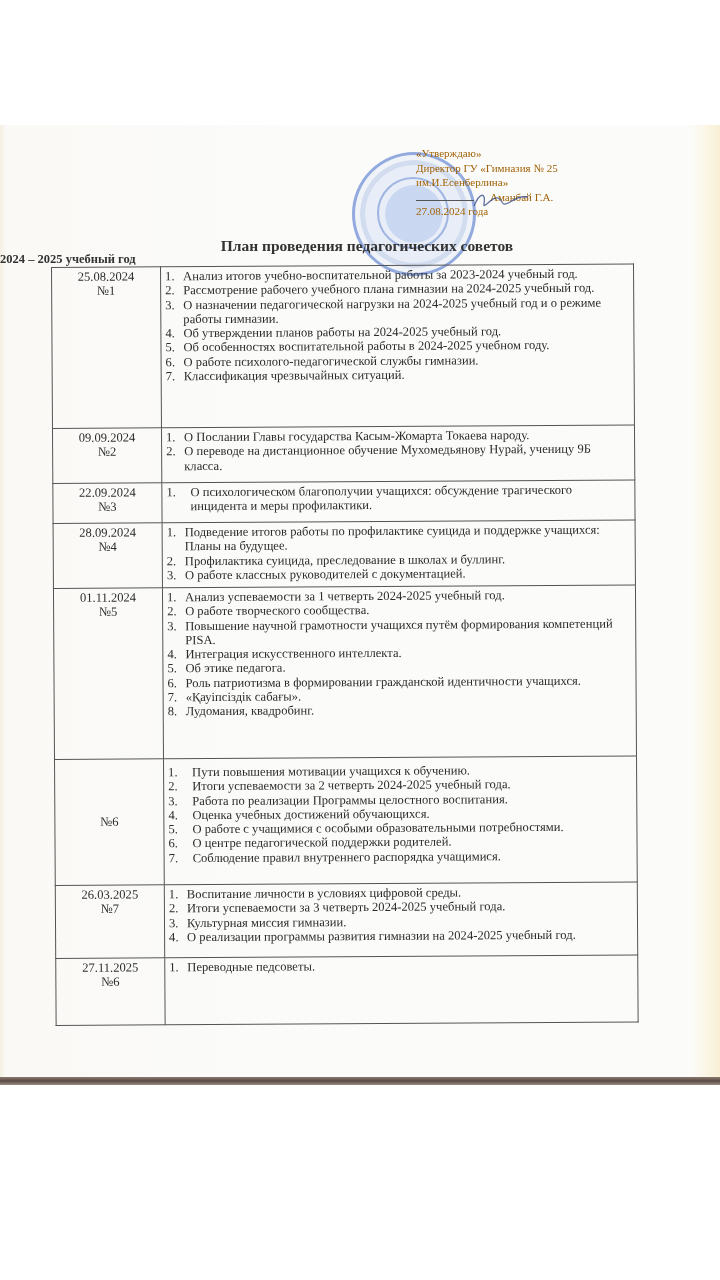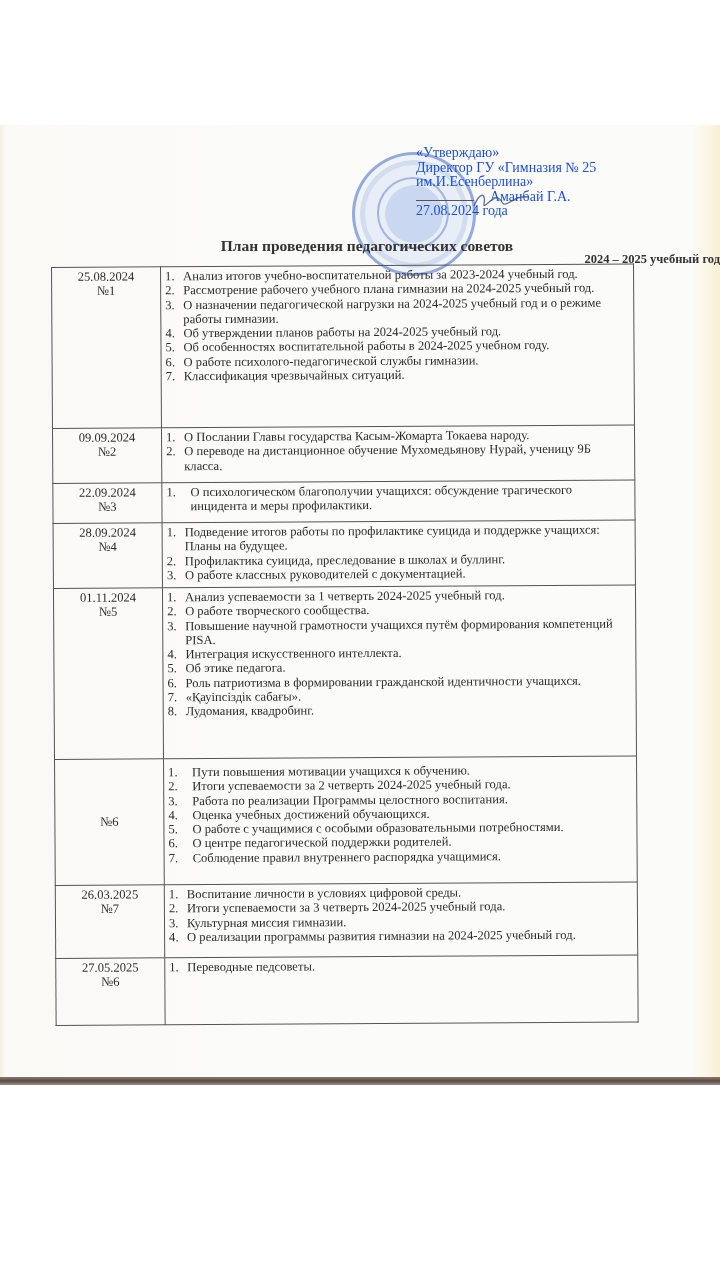--- a/index.html
+++ b/index.html
@@ -9,21 +9,21 @@
   }
   .photo {
     position: absolute; left: 0; top: 125px; width: 720px; height: 960px;
     background: linear-gradient(90deg, #f4efe2 0px, #faf9f6 6px, #fbfbfa 40%, #fbfbfa 96%, #fbf6e6 98%, #f8efd4 100%);
   }
   .page-bottom-edge {
     position: absolute; left: 0; top: 1077px; width: 720px; height: 8px;
     background: linear-gradient(180deg, #8a7a70 0%, #5a4a42 50%, #9b8f88 100%);
   }
   .approval {
-    position: absolute; left: 416px; top: 146px; font-size: 14px; line-height: 14.5px; color: #1d4ed8;
+    position: absolute; left: 416px; top: 146px; font-size: 11px; line-height: 14.5px; color: #a16207;
   }
   .approval .line { white-space: nowrap; }
   .approval .sig-line { display: inline-block; width: 58px; border-bottom: 1px solid #555; margin-right: 4px; vertical-align: baseline; }
   .approval .director { margin-left: 12px; }
   .stamp {
     position: absolute; left: 352px; top: 152px; width: 118px; height: 118px; border-radius: 50%;
     border: 3px solid rgba(70,110,200,0.55);
     background: radial-gradient(circle, rgba(110,150,225,0.35) 0 34%, rgba(150,180,235,0.18) 35% 58%, rgba(90,130,210,0.25) 59% 64%, rgba(160,190,240,0.12) 65% 100%);
     pointer-events: none;
   }
@@ -32,21 +32,21 @@
     border: 2px solid rgba(70,110,200,0.45);
   }
   .signature {
     position: absolute; left: 470px; top: 188px; width: 60px; height: 24px; pointer-events: none;
   }
   .title {
     position: absolute; left: 0; width: 720px; top: 237px; text-align: center;
     font-weight: bold; font-size: 15.5px; line-height: 17px; color: #333; padding-left: 7px;
   }
   .subtitle {
-    position: absolute; left: 0; width: 720px; top: 253px; text-align: right;
+    position: absolute; left: 0; width: 720px; top: 253px; text-align: left;
     font-weight: bold; font-size: 12.5px; line-height: 13px; color: #333;
   }
   table.plan {
     position: absolute; left: 51px; top: 267px; width: 583px;
     border-collapse: collapse; font-size: 12.6px; line-height: 14.3px; color: #2b2b2b;
     transform: rotate(-0.35deg); transform-origin: left top;
   }
   table.plan td { border: 1px solid #555; vertical-align: top; padding: 2px 4px 3px 4px; }
   td.date-cell { width: 100px; text-align: center; padding-top: 3px; }
   td.date-cell.middle { vertical-align: middle; }
@@ -286,21 +286,21 @@
           <li>
               <span class="num">4.</span>
               <span class="txt">О реализации программы развития гимназии на 2024-2025 учебный год.</span>
             </li>
         </ol>
       </td>
     </tr>
 
     <tr style="height:67px">
       <td class="date-cell">
-        <div>27.05.2025</div>
+        <div>27.11.2025</div>
         <div>№6</div>
       </td>
       <td class="items-cell">
         <ol class="items">
           <li>
               <span class="num">1.</span>
               <span class="txt">Переводные педсоветы.</span>
             </li>
         </ol>
       </td>

